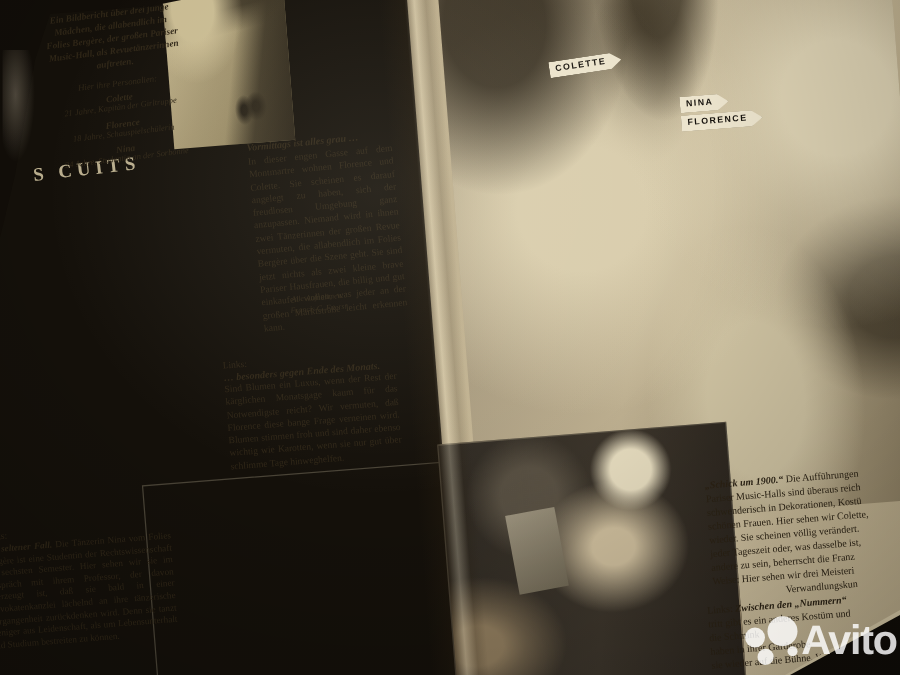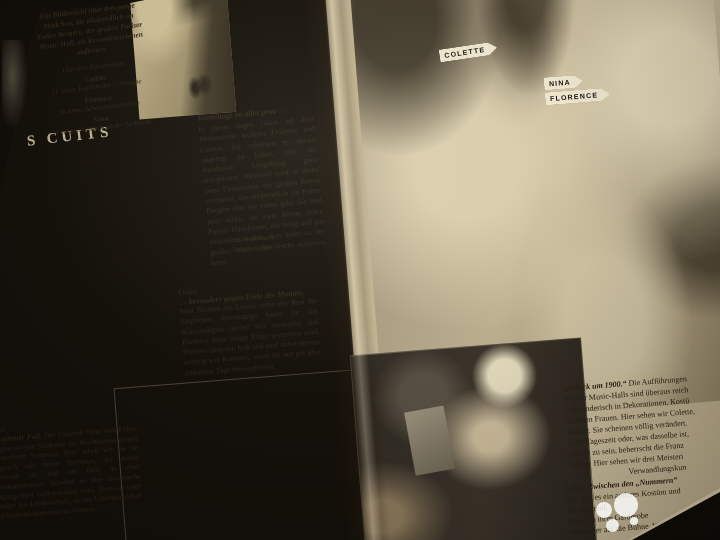--- a/index.html
+++ b/index.html
@@ -203,14 +203,15 @@
   <div class="c-br-edge"></div>
   <div class="c-br"></div>
 
   <div class="light"></div>
 
   <div class="wm">
     <div class="wm-c wm-c1"></div>
     <div class="wm-c wm-c2"></div>
     <div class="wm-c wm-c3"></div>
     <div class="wm-c wm-c4"></div>
+    <div class="wm-text">Avito</div>
   </div>
 </div>
 
 </body></html>

